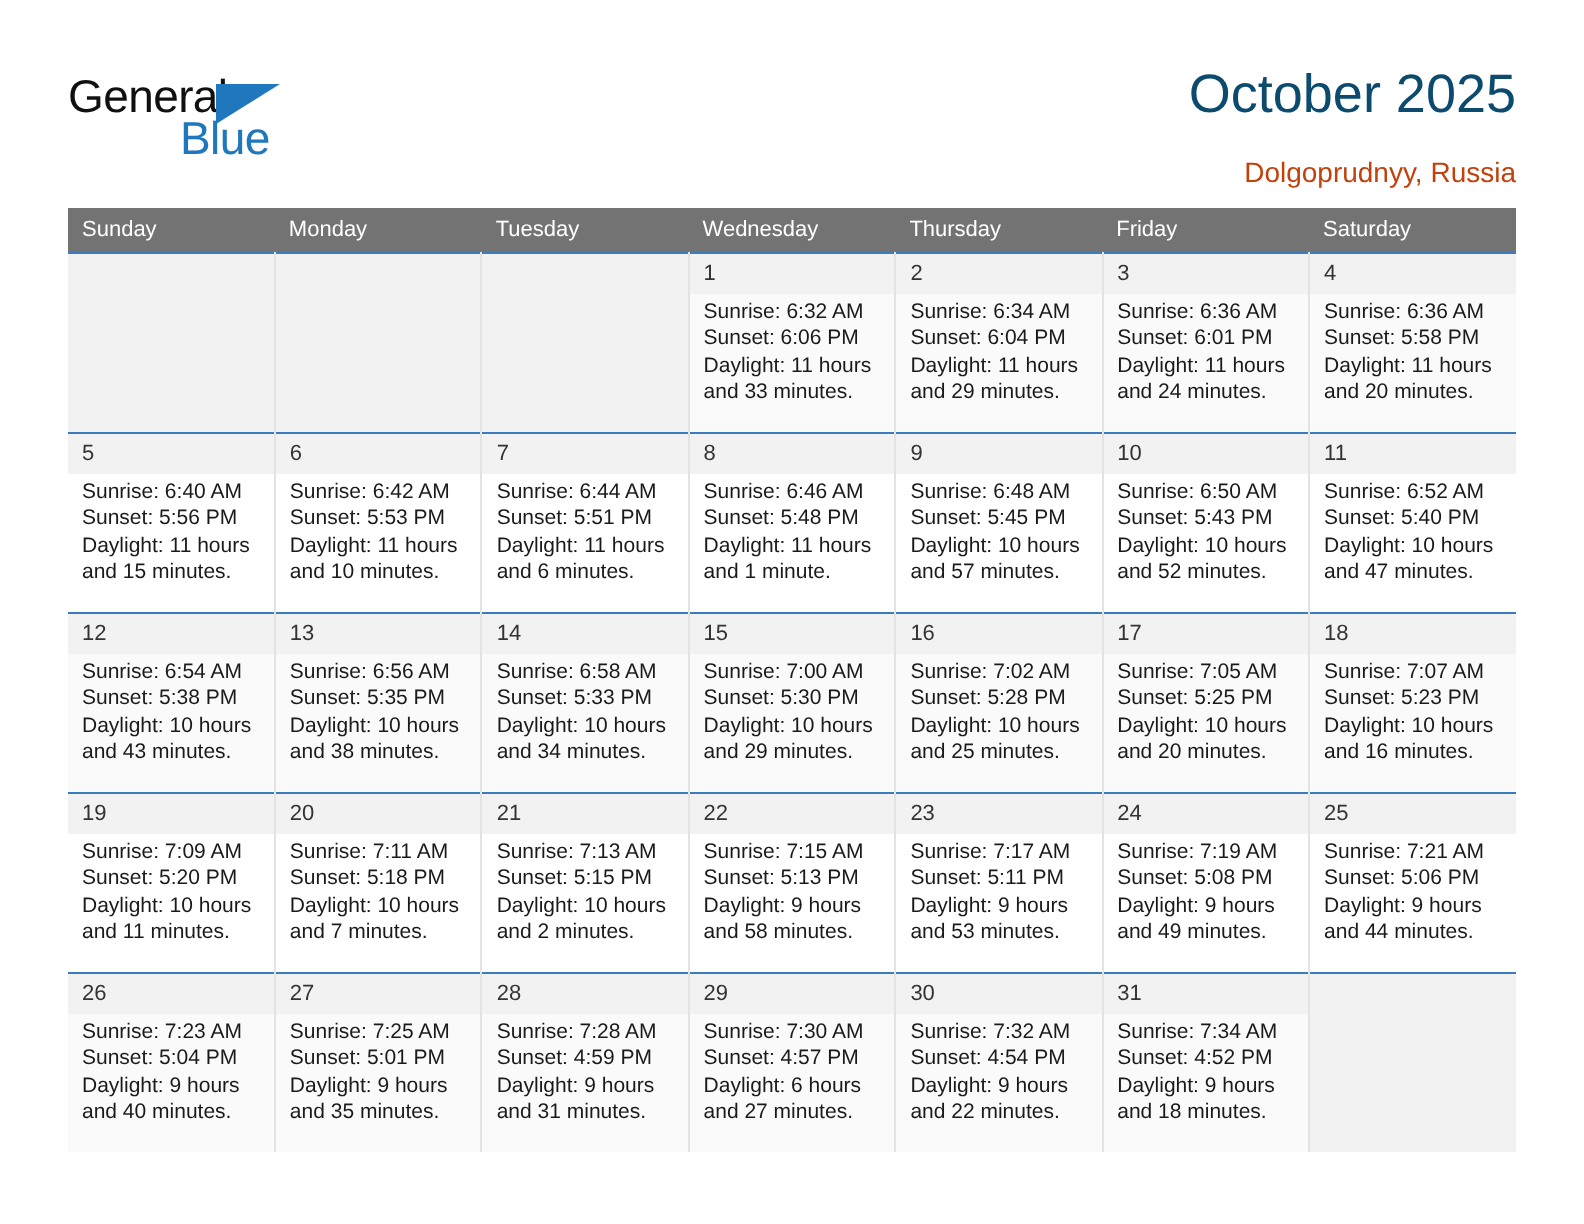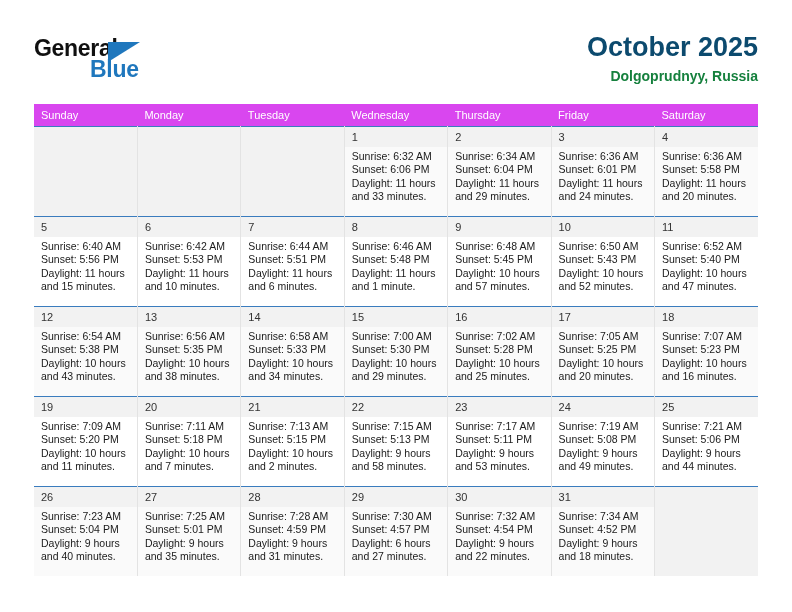--- a/index.html
+++ b/index.html
@@ -21,21 +21,20 @@
     box-sizing: border-box;
   }
 
   
   .header {
     position: absolute;
     left: 0;
     top: 0;
     width: 792px;
     height: 104px;
-    font-weight: bold;
   }
   .logo {
     position: absolute;
     left: 34px;
     top: 35px;
     width: 130px;
     height: 50px;
   }
   .logo-general {
     position: absolute;
@@ -73,39 +72,39 @@
   }
   .cal-title {
     font-size: 27px;
     color: #0c4a6e;
     line-height: 34px;
     white-space: nowrap;
     text-align: right;
   }
   .cal-subtitle {
     font-size: 14px;
-    color: #15803d;
+    color: #c2410c;
     line-height: 20px;
-    margin-top: 2px;
+    margin-top: 12px;
     white-space: nowrap;
   }
 
   
   .calendar {
     position: absolute;
     left: 34px;
     top: 104px;
     width: 724px;
     border-collapse: collapse;
     table-layout: fixed;
   }
   .calendar col { width: 103.43px; }
 
   thead th {
-    background: #d946ef;
+    background: #737373;
     color: #ffffff;
     font-size: 11px;
     font-weight: normal;
     text-align: left;
     padding: 5px 0 5px 7px;
     height: 12px;
     border: none;
   }
 
   tbody td {

